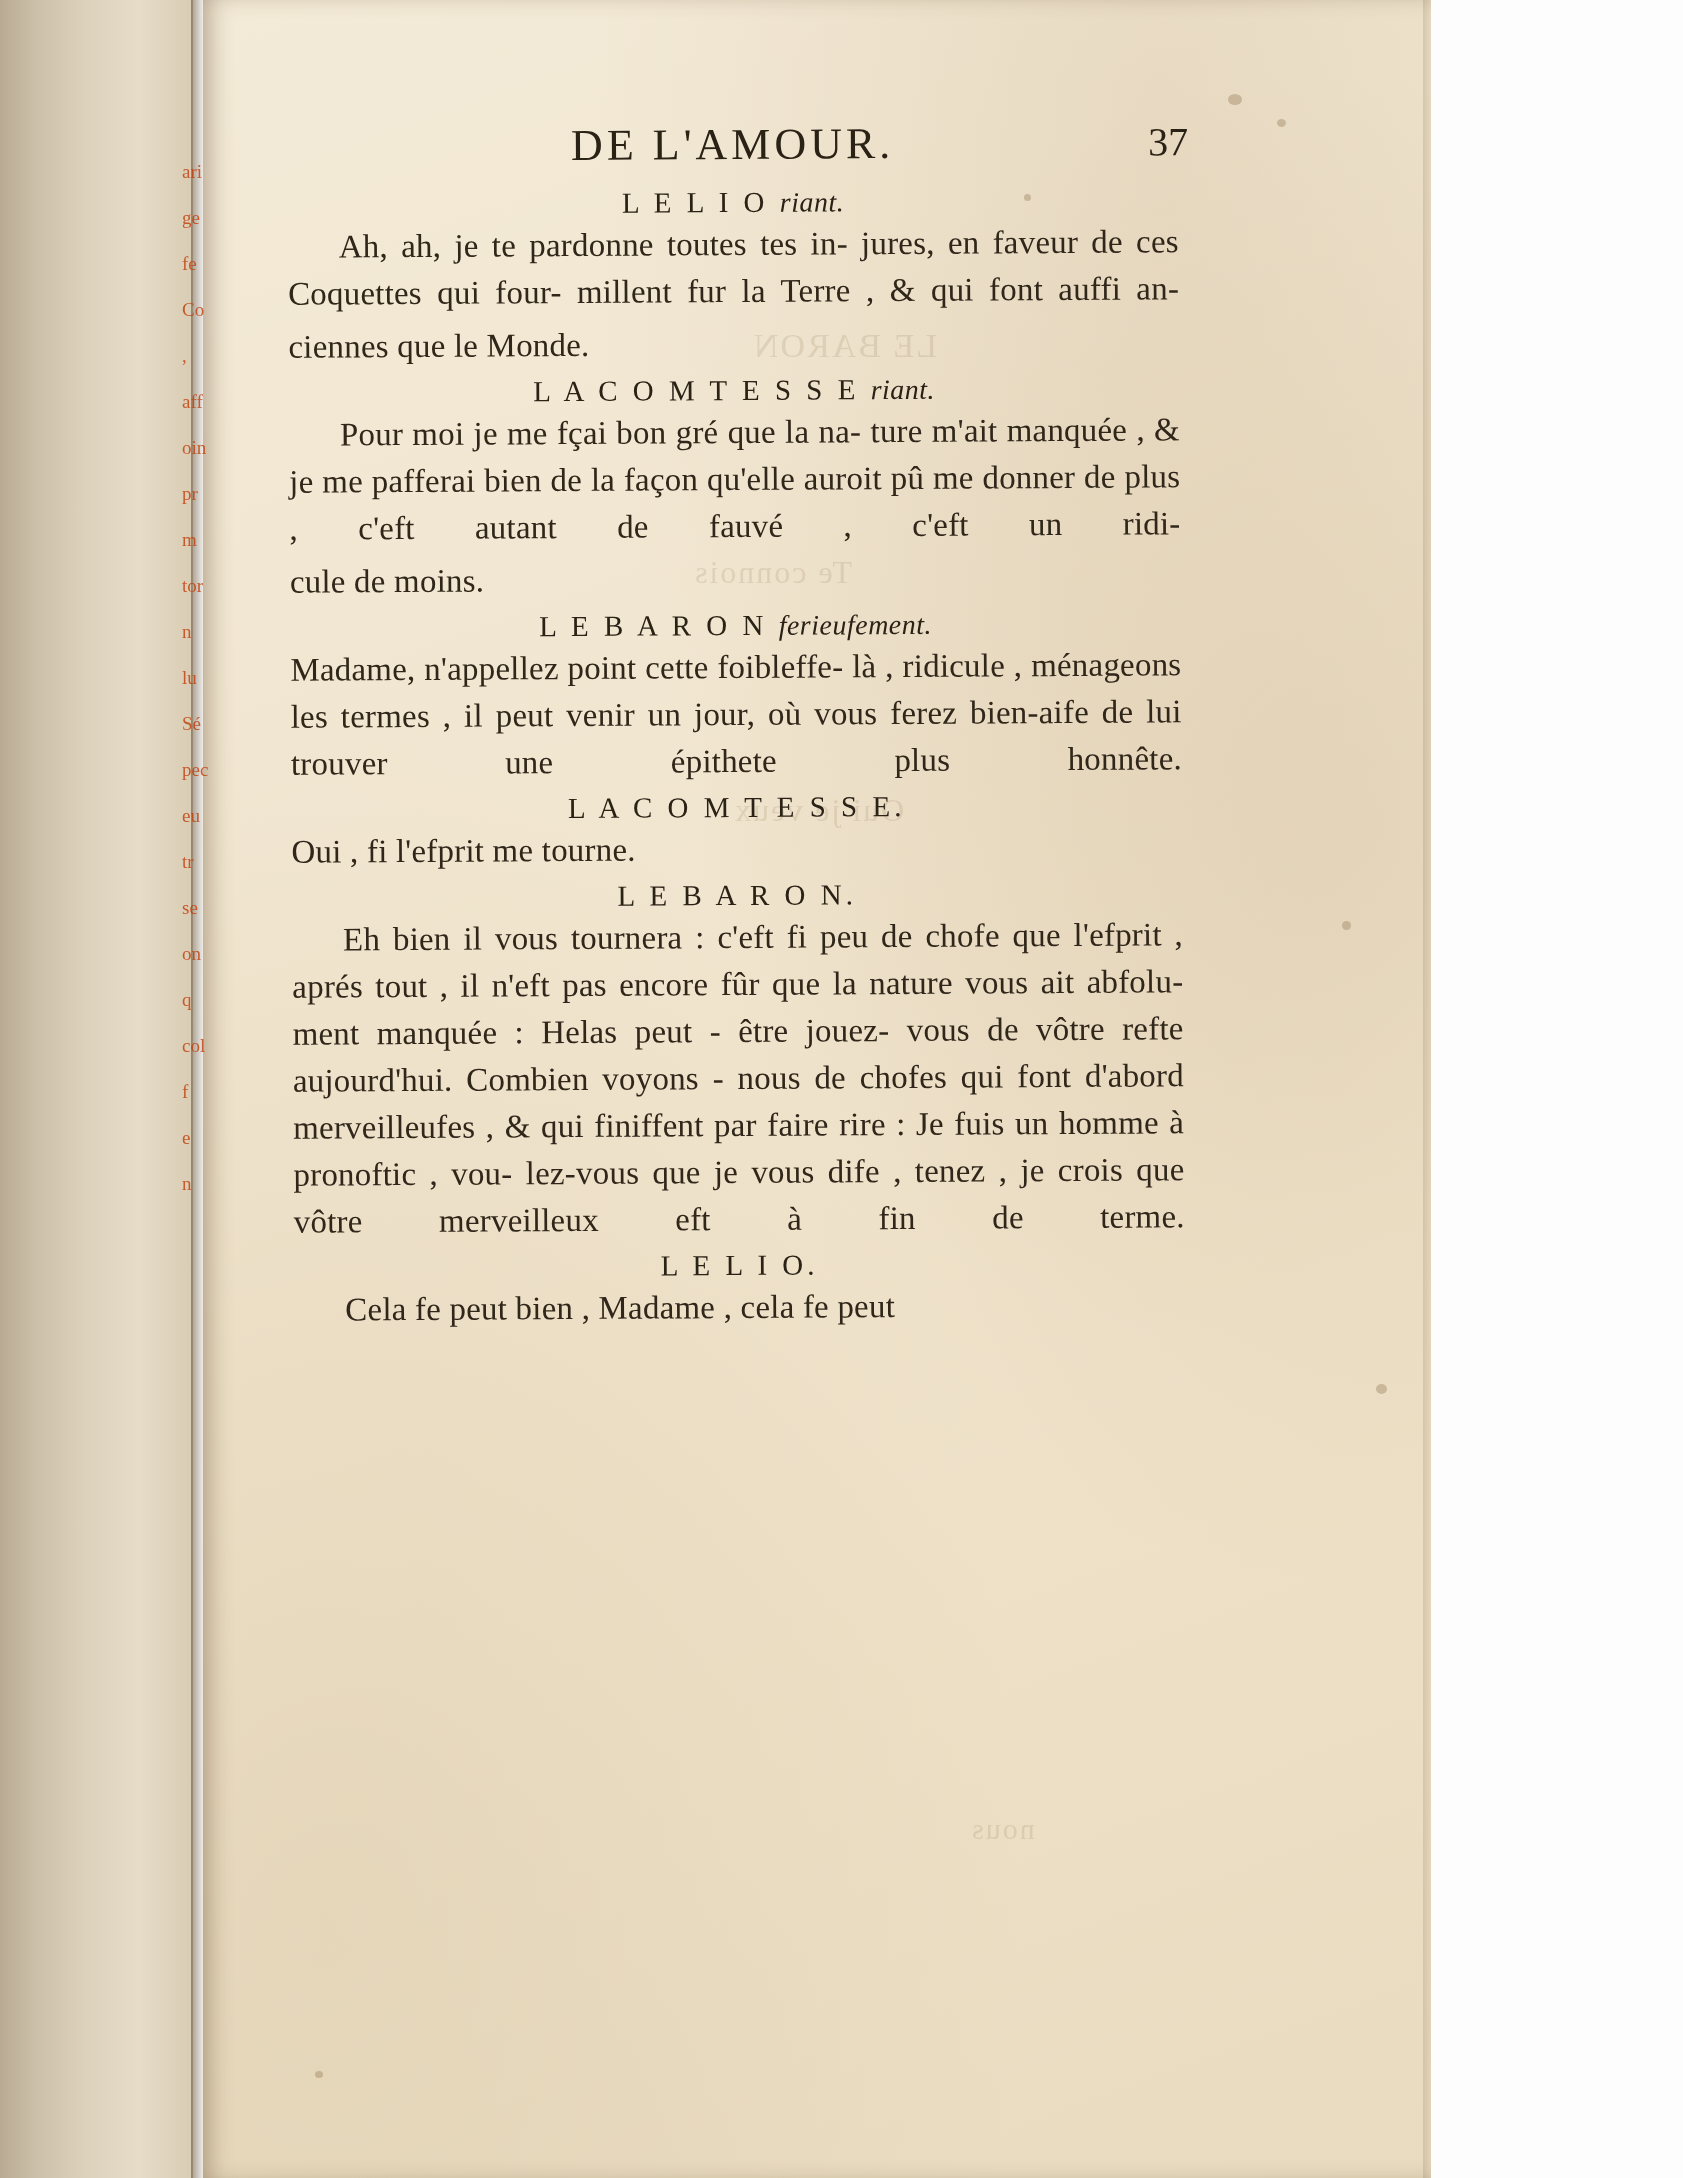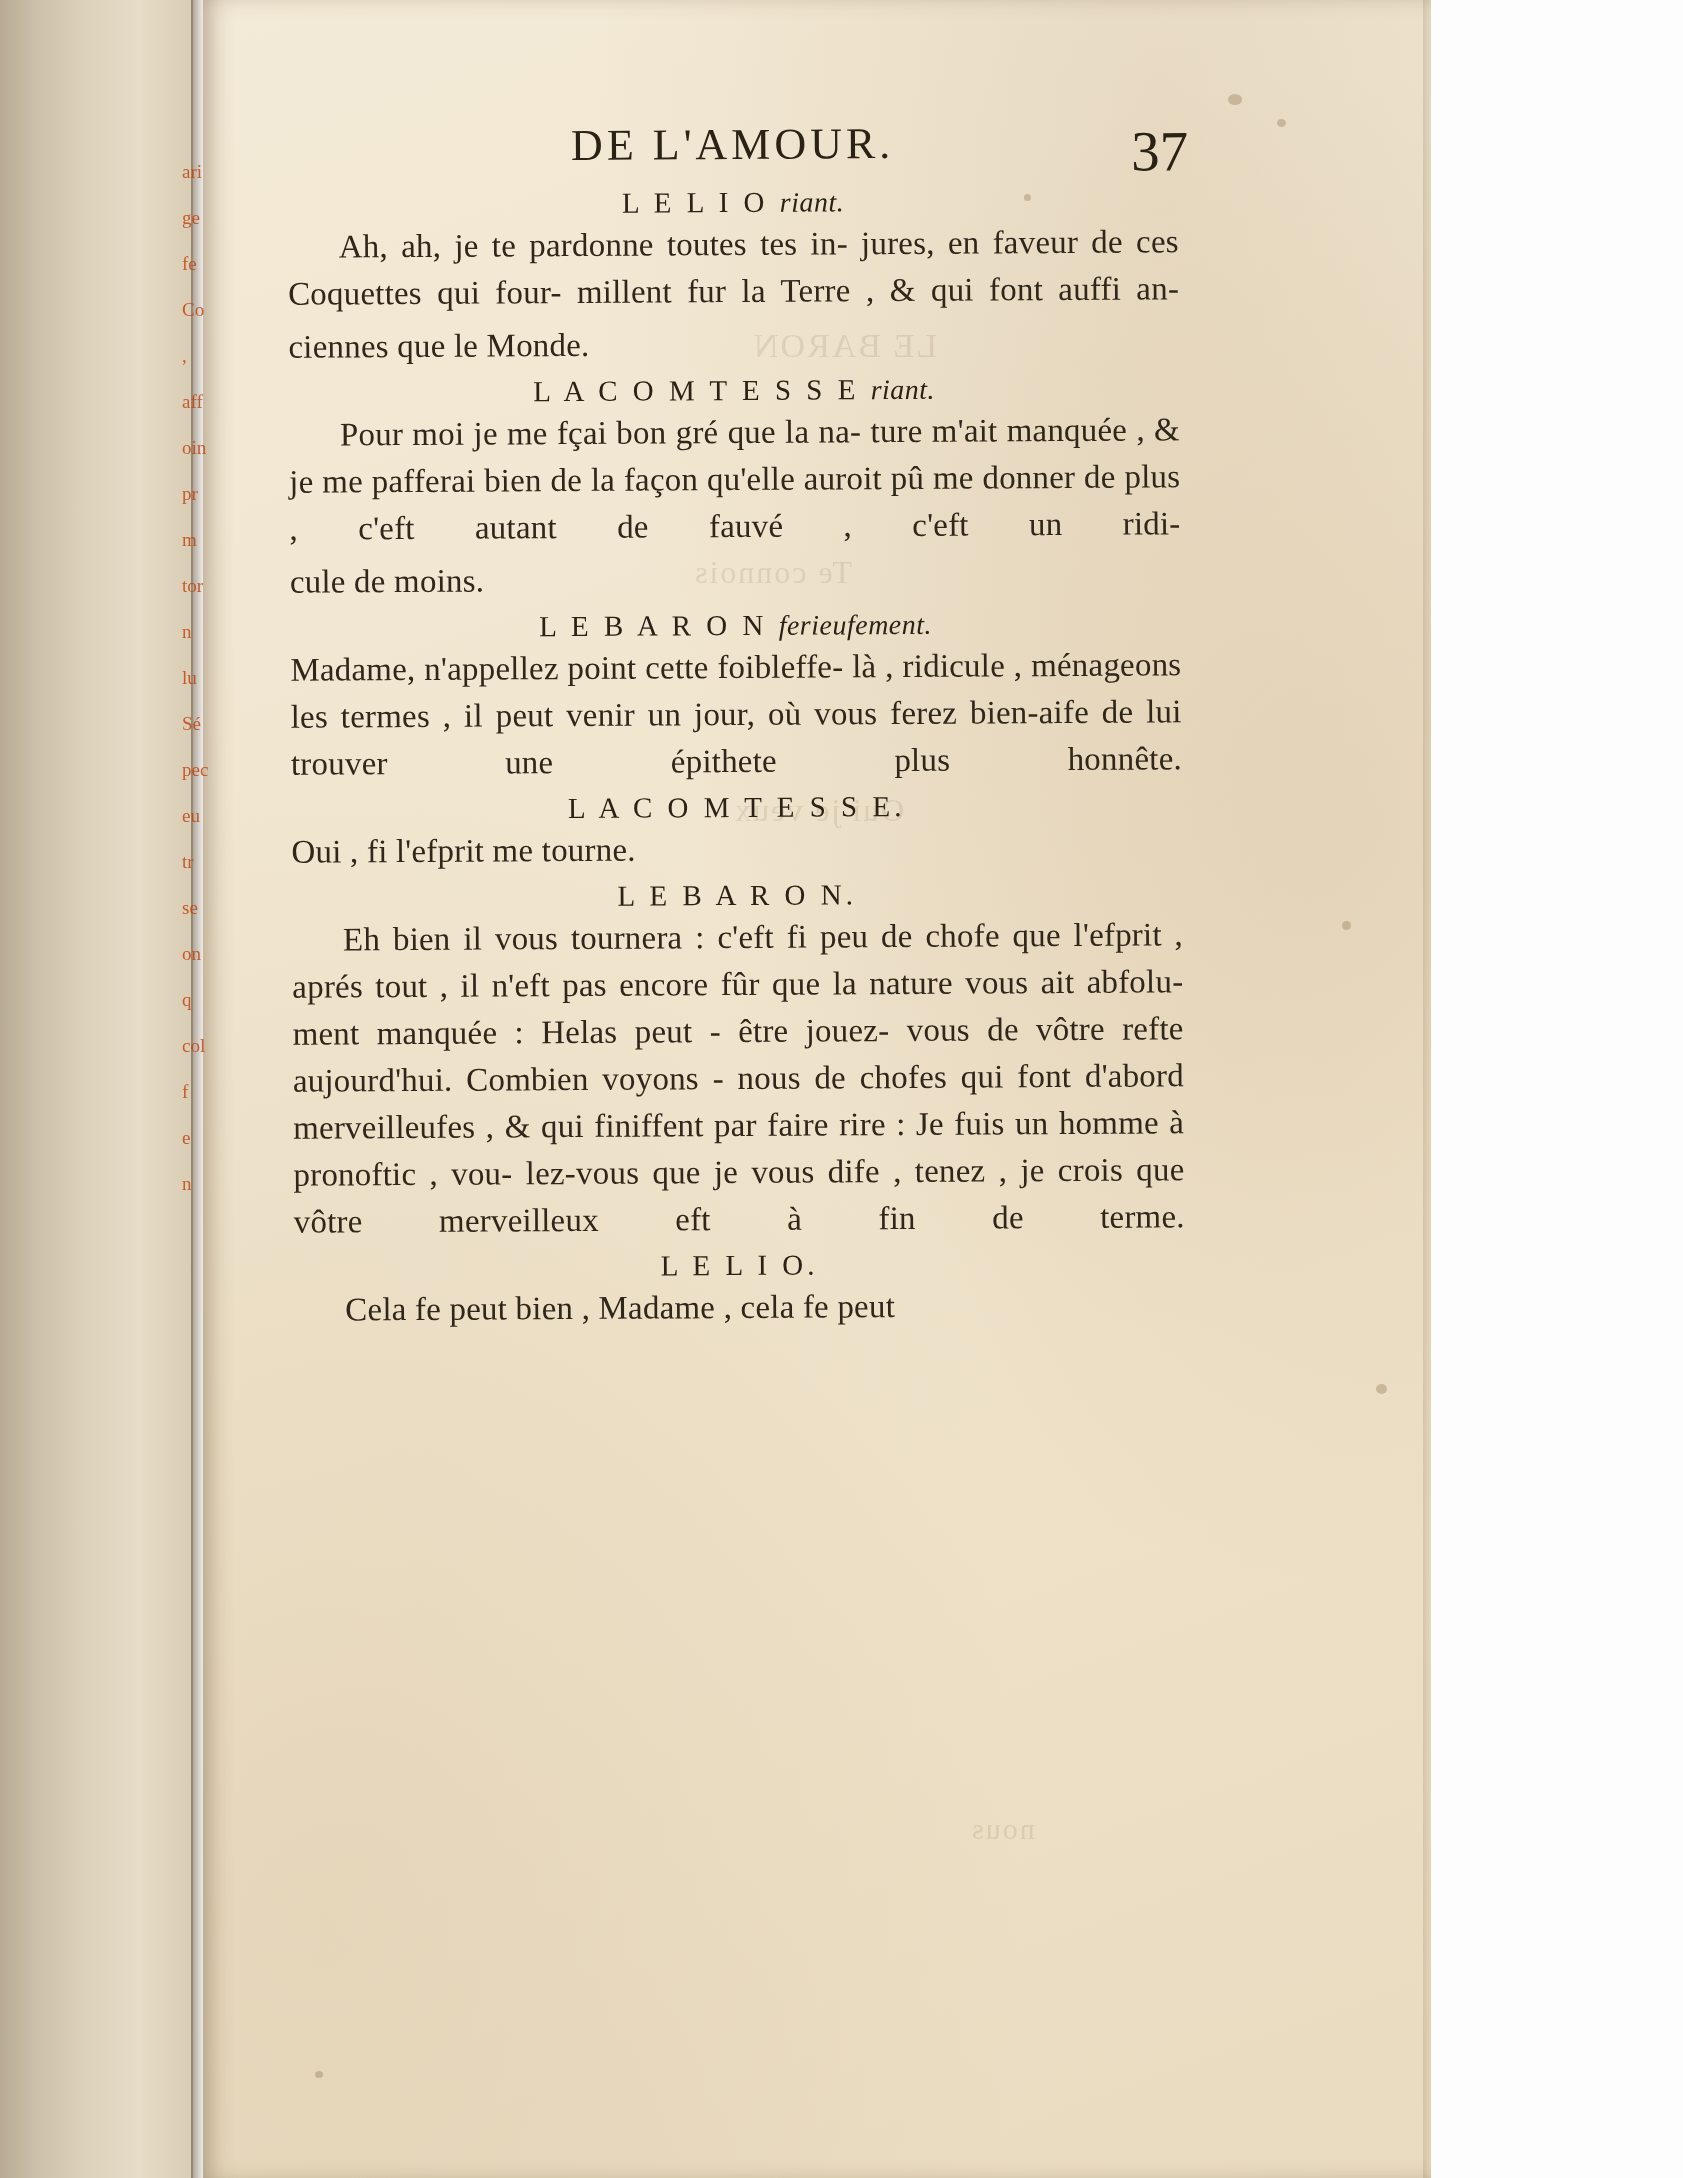--- a/index.html
+++ b/index.html
@@ -120,21 +120,21 @@
     font-size: 44px;
     letter-spacing: 4px;
     font-family: "Liberation Serif", serif;
     color: #2b2216;
     white-space: nowrap;
   }
   .folio {
     position: absolute;
     right: -10px;
     top: 2px;
-    font-size: 57px;
+    font-size: 40px;
     color: #2b2216;
     font-family: "Liberation Serif", serif;
   }
 
   .speaker {
     text-align: center;
     font-size: 29px;
     letter-spacing: 4px;
     margin: 6px 0 2px 0;
     color: #2b2216;

